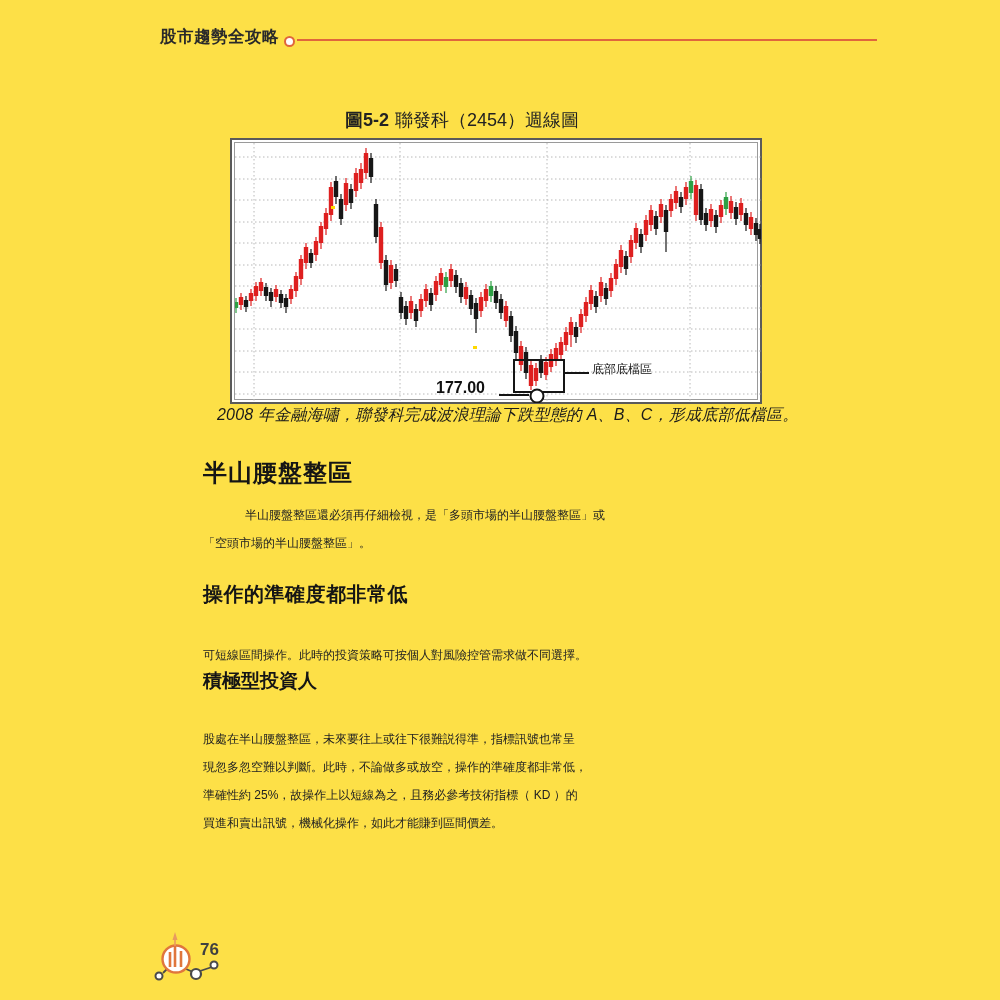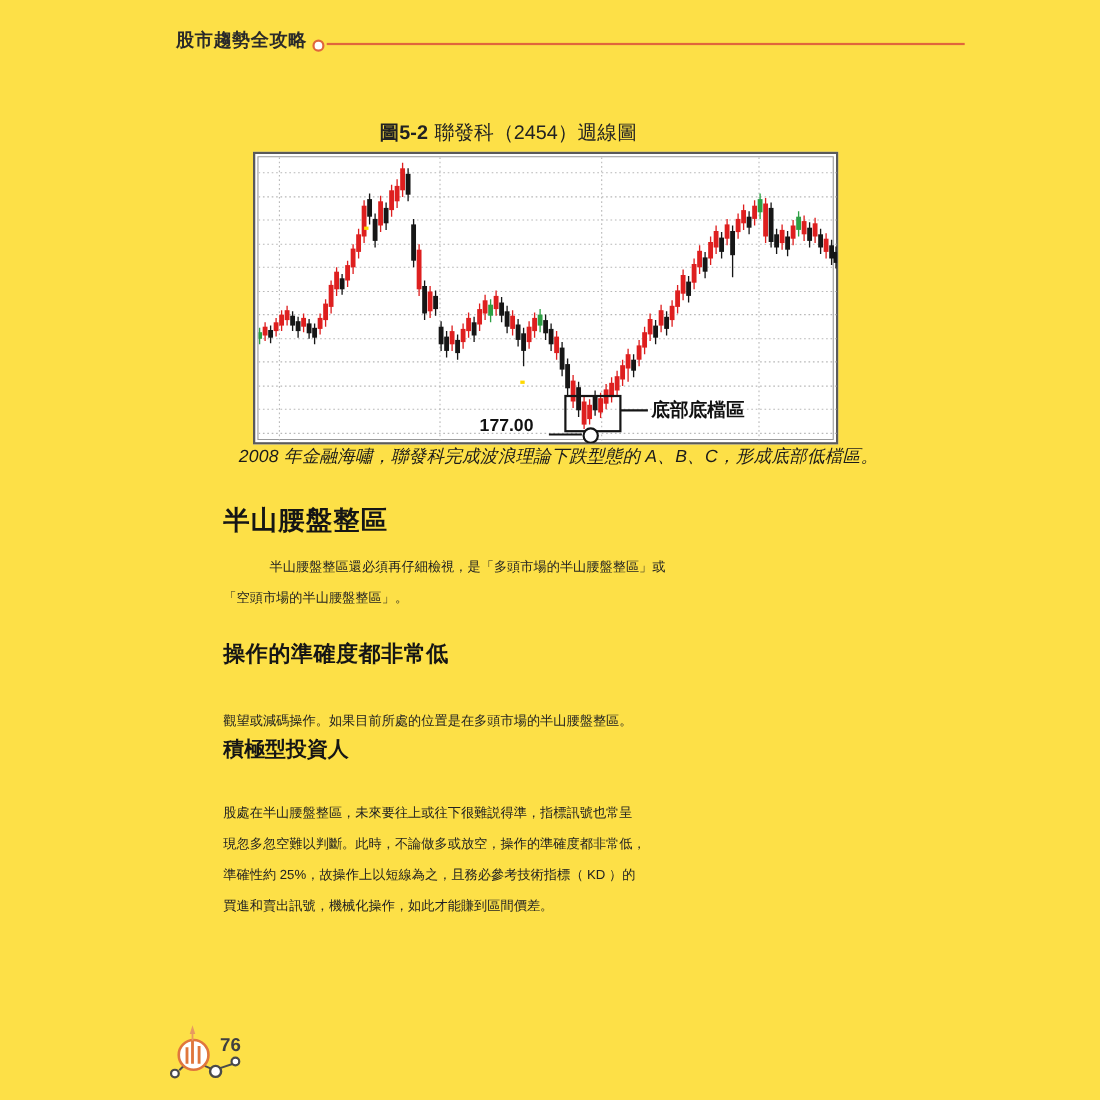--- a/index.html
+++ b/index.html
@@ -18,21 +18,21 @@
   .fig-title { left:345px; top:108px; font-size:18px; color:#222; }
   .fig-title .lbl { font-weight:bold; margin-right:6px; }
   .chart-frame {
     left:230px; top:138px; width:532px; height:266px; box-sizing:border-box;
     border:2px solid #5a5a5a;
     box-shadow: inset 0 0 0 2px #ffffff, inset 0 0 0 3px #9a9a9a;
     background:#ffffff;
   }
   .chart-frame svg { position:absolute; left:3px; top:3px; }
   .grid { stroke:#b8b8b8; stroke-width:1; stroke-dasharray:1.5 2.5; }
-  .zone-label  { left:592px; top:361px; font-size:17px; font-weight:bold; color:#111; }
+  .zone-label  { left:592px; top:361px; font-size:12px; font-weight:normal; color:#111; }
   .price-label { left:436px; top:379px; font-size:16px; font-weight:bold; color:#111; }
   .fig-caption { left:217px; top:405px; font-size:16px; color:#1a1a1a; letter-spacing:0.2px;font-style:italic; }
 
   
   .h1 { left:203px; top:457px; font-size:24px; font-weight:bold; color:#151515; letter-spacing:1px; }
   .h2 { left:203px; top:581px; font-size:20px; font-weight:bold; color:#151515; letter-spacing:0.5px; }
   .h3 { left:203px; top:668px; font-size:19px; font-weight:bold; color:#151515; }
   .bl { font-size:12px; color:#222; line-height:24px; white-space:nowrap; }
   .ind { left:245px; }
   .noind { left:203px; }
@@ -294,21 +294,21 @@
   </div>
   <div class="abs zone-label">底部底檔區</div>
   <div class="abs price-label">177.00</div>
   <div class="abs fig-caption">2008 年金融海嘯，聯發科完成波浪理論下跌型態的 A、B、C，形成底部低檔區。</div>
 
   <div class="abs h1">半山腰盤整區</div>
   <div class="abs bl ind" style="top:503px;">半山腰盤整區還必須再仔細檢視，是「多頭市場的半山腰盤整區」或</div>
   <div class="abs bl noind" style="top:531px;">「空頭市場的半山腰盤整區」。</div>
 
   <div class="abs h2">操作的準確度都非常低</div>
-  <div class="abs bl noind" style="top:643px;">觀望或減碼操作。如果目前所處的位置是在多頭市場的半山腰盤整區。</div>
+  <div class="abs bl noind" style="top:643px;">可短線區間操作。此時的投資策略可按個人對風險控管需求做不同選擇。</div>
 
   <div class="abs h3">積極型投資人</div>
   <div class="abs bl noind" style="top:727px;">股處在半山腰盤整區，未來要往上或往下很難説得準，指標訊號也常呈</div>
   <div class="abs bl noind" style="top:755px;">現忽多忽空難以判斷。此時，不論做多或放空，操作的準確度都非常低，</div>
   <div class="abs bl noind" style="top:783px;">準確性約 25%，故操作上以短線為之，且務必參考技術指標（ KD ）的</div>
   <div class="abs bl noind" style="top:811px;">買進和賣出訊號，機械化操作，如此才能賺到區間價差。</div>
 
   <svg class="abs footer-icon" width="80" height="58" viewBox="146 930 80 58">
     <line x1="163" y1="973" x2="169" y2="967" stroke="#4a4a4a" stroke-width="1.8"></line>
     <line x1="186" y1="969" x2="193" y2="972" stroke="#4a4a4a" stroke-width="1.8"></line>

